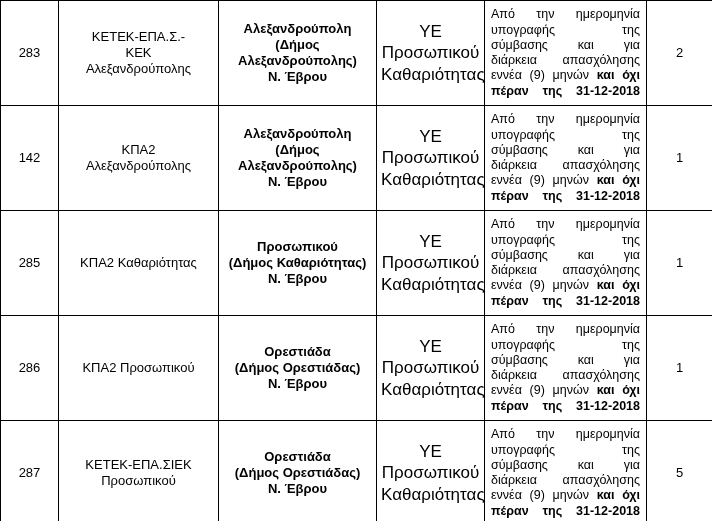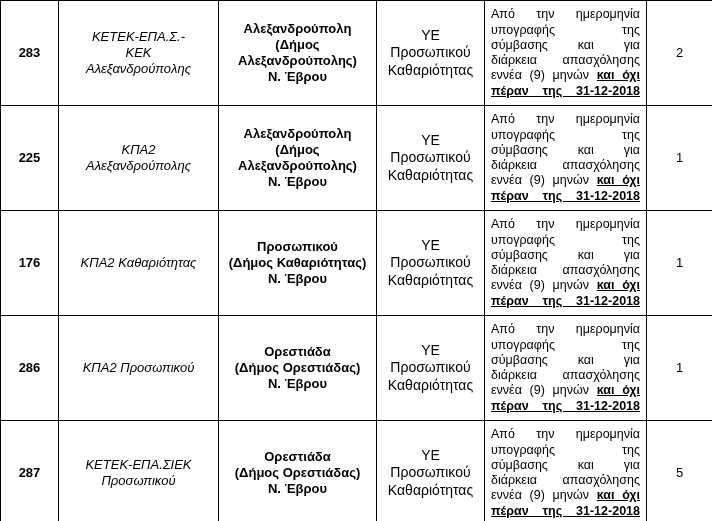--- a/index.html
+++ b/index.html
@@ -30,49 +30,46 @@
   col.c-num   { width: 58px; }
   col.c-unit  { width: 160px; }
   col.c-place { width: 158px; }
   col.c-spec  { width: 108px; }
   col.c-dur   { width: 162px; }
   col.c-count { width: 66px; }
 
   td.num {
     text-align: center;
     font-size: 13px;
+  }
+  td.unit {
+    text-align: center;
+  }
+  td.place {
+    text-align: center;
+    font-size: 13px;
     font-weight: bold;
   }
-  td.unit {
-    text-align: center;
-    font-style: italic;
-  }
-  td.place {
-    text-align: center;
-    font-size: 13px;
-    font-weight: bold;
-  }
   td.spec {
     text-align: center;
-    font-size: 14px;
+    font-size: 17px;
   }
   td.dur {
     text-align: justify;
     text-align-last: justify;
     font-size: 12.5px;
     line-height: 1.22;
     padding: 2px 6px;
   }
   td.count {
     text-align: center;
     font-size: 13px;
   }
   .bold-underline {
     font-weight: bold;
-    text-decoration: underline;
   }
   .row-283 td, .row-284 td, .row-285 td, .row-286 td, .row-287 td {
     height: 100px;
   }
   .place-line, .unit-line, .spec-line {
     display: block;
   }
   .justify-block {
     text-align: justify;
     margin-left: 11px;
@@ -123,21 +120,21 @@
         <span class="jl">υπογραφής της</span>
         <span class="jl">σύμβασης και για</span>
         <span class="jl">διάρκεια απασχόλησης</span>
         <span class="j"><span>εννέα  (9)  μηνών </span><span class="bold-underline">και όχι</span></span>
         <span class="jl bold-underline">πέραν της 31-12-2018</span>
       </td>
       <td class="count">2</td>
     </tr>
 
     <tr class="row-284">
-      <td class="num">225</td>
+      <td class="num">142</td>
       <td class="unit">
         <span class="unit-line">ΚΠΑ2</span>
         <span class="unit-line">Αλεξανδρούπολης</span>
       </td>
       <td class="place">
         <span class="place-line">Αλεξανδρούπολη</span>
         <span class="place-line">(Δήμος Αλεξανδρούπολης)</span>
         <span class="place-line">Ν. Έβρου</span>
       </td>
       <td class="spec">
@@ -150,21 +147,21 @@
         <span class="jl">υπογραφής της</span>
         <span class="jl">σύμβασης και για</span>
         <span class="jl">διάρκεια απασχόλησης</span>
         <span class="j"><span>εννέα  (9)  μηνών </span><span class="bold-underline">και όχι</span></span>
         <span class="jl bold-underline">πέραν της 31-12-2018</span>
       </td>
       <td class="count">1</td>
     </tr>
 
     <tr class="row-285">
-      <td class="num">176</td>
+      <td class="num">285</td>
       <td class="unit">
         <span class="unit-line">ΚΠΑ2 Καθαριότητας</span>
       </td>
       <td class="place">
         <span class="place-line">Προσωπικού</span>
         <span class="place-line">(Δήμος Καθαριότητας)</span>
         <span class="place-line">Ν. Έβρου</span>
       </td>
       <td class="spec">
         <span class="spec-line">ΥΕ</span>

